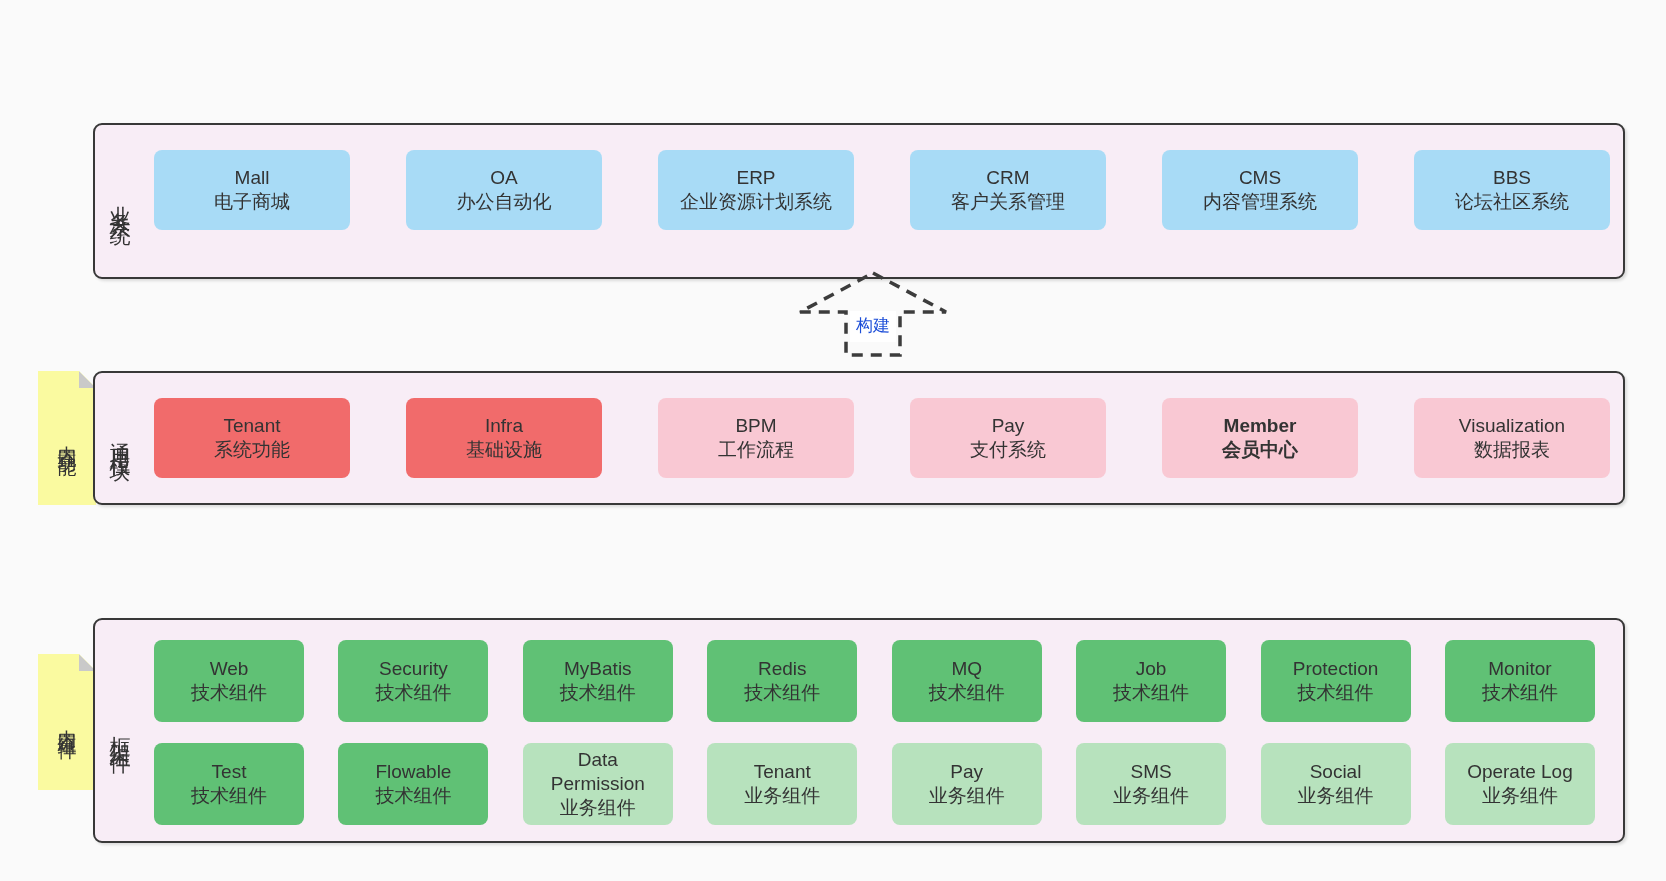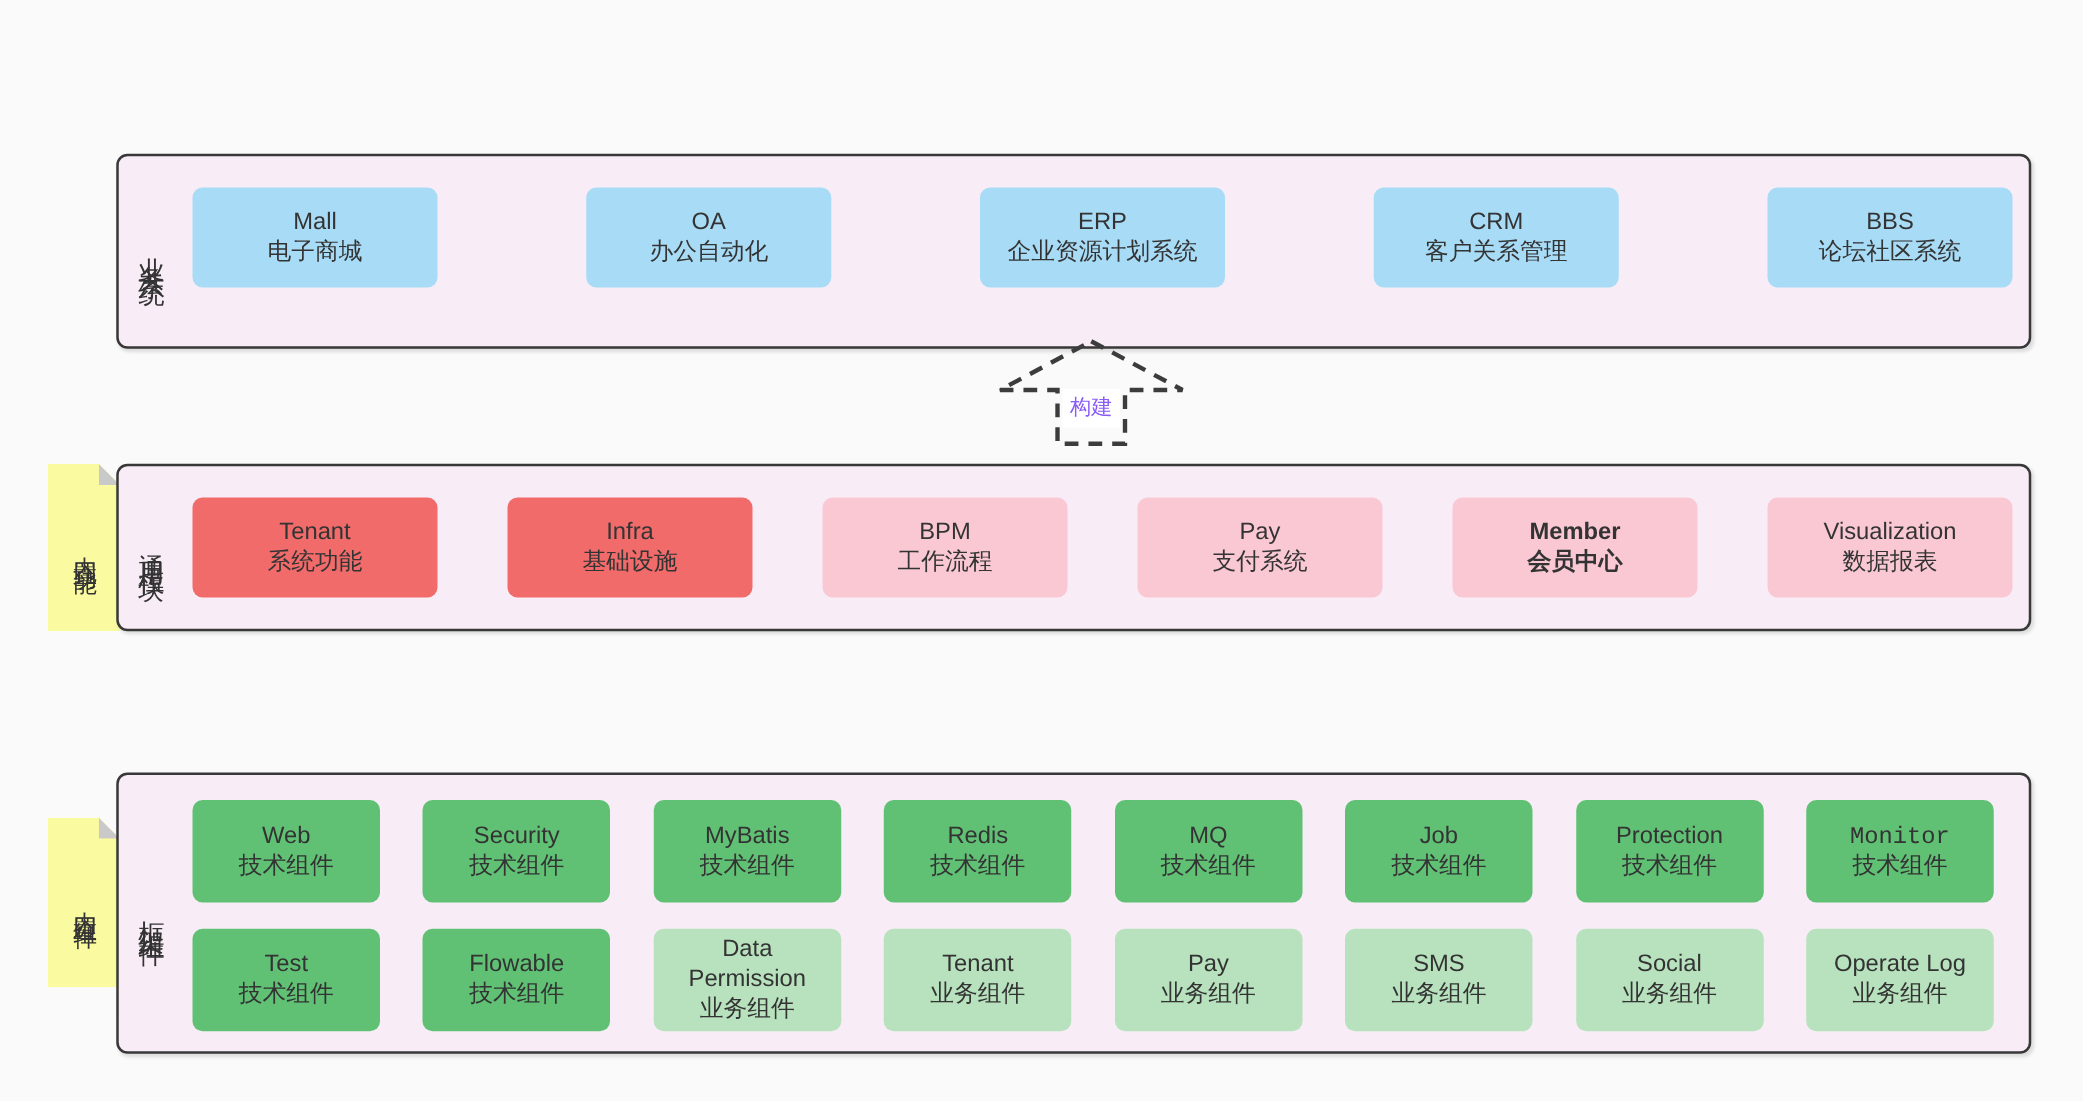--- a/index.html
+++ b/index.html
@@ -108,21 +108,21 @@
     stroke-width:3.5;
     stroke-dasharray:11 8;
   }
   .arrow-label{
     position:absolute;
     left:50%;top:40px;
     transform:translateX(-50%);
     background:#ffffff;
     padding:3px 6px 5px 6px;
     font-size:17px;
-    color:#8b5cf6;
+    color:#1d4ed8;
     white-space:nowrap;
   }
 </style>
 </head>
 <body>
 
 <div class="canvas">
 
   <div class="note" id="note-features">
     <span class="note-fold"></span>
@@ -147,20 +147,24 @@
           </div>
           <div class="box" style="background: rgb(168, 219, 246);">
             <span class="title">ERP</span>
             <span class="subtitle">企业资源计划系统</span>
           </div>
           <div class="box" style="background: rgb(168, 219, 246);">
             <span class="title">CRM</span>
             <span class="subtitle">客户关系管理</span>
           </div>
           <div class="box" style="background: rgb(168, 219, 246);">
+            <span class="title">CMS</span>
+            <span class="subtitle">内容管理系统</span>
+          </div>
+          <div class="box" style="background: rgb(168, 219, 246);">
             <span class="title">BBS</span>
             <span class="subtitle">论坛社区系统</span>
           </div>
         </div>
       </div>
   </section>
 
   <div class="arrow" id="arrow-build">
     <svg viewBox="0 0 150 86" width="150" height="86">
       <polygon points="75,2 148,41 102,41 102,84 48,84 48,41 2,41"></polygon>
@@ -226,21 +230,21 @@
             <span class="subtitle">技术组件</span>
           </div>
           <div class="box" style="background: rgb(96, 193, 117);">
             <span class="title">Job</span>
             <span class="subtitle">技术组件</span>
           </div>
           <div class="box" style="background: rgb(96, 193, 117);">
             <span class="title">Protection</span>
             <span class="subtitle">技术组件</span>
           </div>
-          <div class="box" style="background: rgb(96, 193, 117); font-family: Liberation Mono, monospace;">
+          <div class="box" style="background: rgb(96, 193, 117);">
             <span class="title">Monitor</span>
             <span class="subtitle">技术组件</span>
           </div>
         </div>
         <div class="box-row">
           <div class="box" style="background: rgb(96, 193, 117);">
             <span class="title">Test</span>
             <span class="subtitle">技术组件</span>
           </div>
           <div class="box" style="background: rgb(96, 193, 117);">

